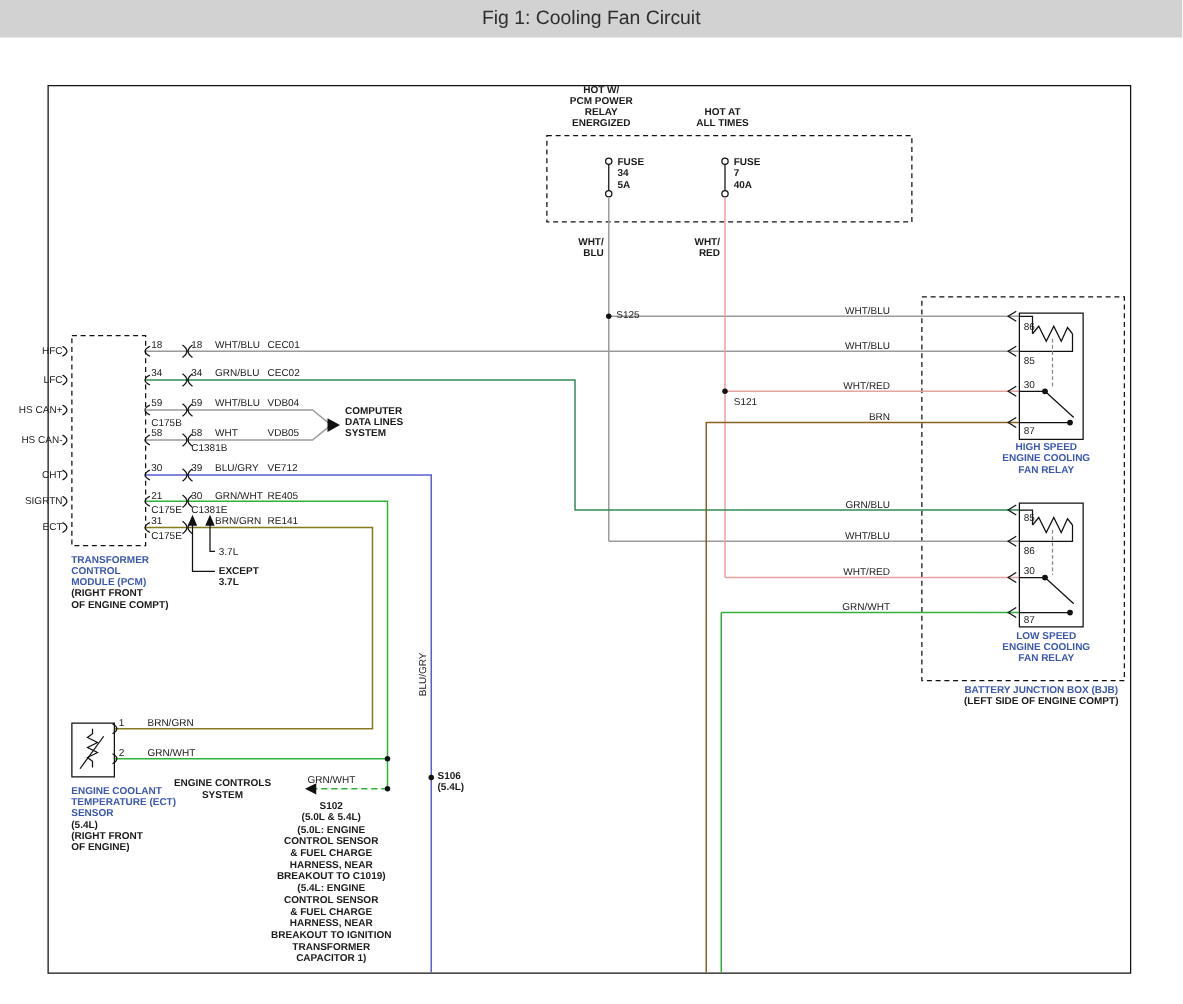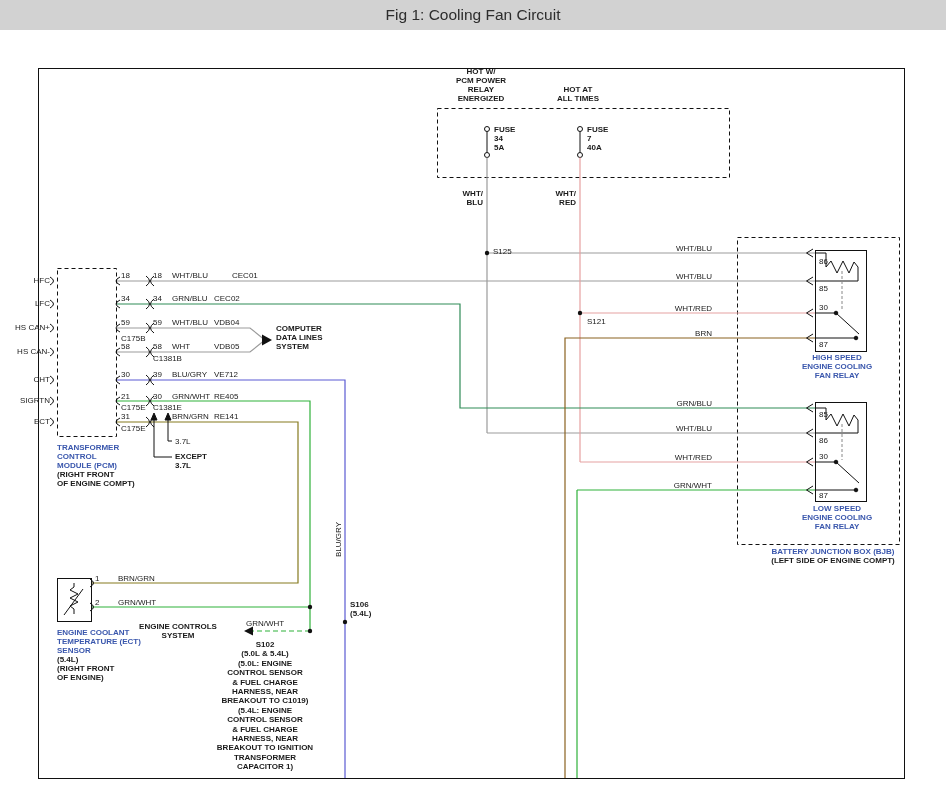--- a/index.html
+++ b/index.html
@@ -174,21 +174,21 @@
   <span class="lbl rt" style="left:10px;top:323px;width:40px">HS CAN+</span>
   <span class="lbl rt" style="left:10px;top:347px;width:40px">HS CAN-</span>
   <span class="lbl rt" style="left:10px;top:375px;width:40px">CHT</span>
   <span class="lbl rt" style="left:10px;top:396px;width:40px">SIGRTN</span>
   <span class="lbl rt" style="left:10px;top:417px;width:40px">ECT</span>
 
   <div>
     <span class="lbl" style="left:121px;top:271px">18</span>
     <span class="lbl" style="left:153px;top:271px">18</span>
     <span class="lbl" style="left:172px;top:271px">WHT/BLU</span>
-    <span class="lbl" style="left:232px;top:271px">CEC01</span>
+    <span class="lbl" style="left:214px;top:271px">CEC01</span>
 
     <span class="lbl" style="left:121px;top:294px">34</span>
     <span class="lbl" style="left:153px;top:294px">34</span>
     <span class="lbl" style="left:172px;top:294px">GRN/BLU</span>
     <span class="lbl" style="left:214px;top:294px">CEC02</span>
 
     <span class="lbl" style="left:121px;top:318px">59</span>
     <span class="lbl" style="left:153px;top:318px">59</span>
     <span class="lbl" style="left:172px;top:318px">WHT/BLU</span>
     <span class="lbl" style="left:214px;top:318px">VDB04</span>
@@ -269,21 +269,21 @@
     <div>BREAKOUT TO C1019)</div>
     <div>(5.4L: ENGINE</div>
     <div>CONTROL SENSOR</div>
     <div>&amp; FUEL CHARGE</div>
     <div>HARNESS, NEAR</div>
     <div>BREAKOUT TO IGNITION</div>
     <div>TRANSFORMER</div>
     <div>CAPACITOR 1)</div>
   </div>
 
-  <div class="lbl" style="left:350px;top:600px">
+  <div class="lbl" style="left:350px;top:616px">
     <div>S106</div>
     <div>(5.4L)</div>
   </div>
 
   <div class="lbl ctr rot" style="left:313px;top:535px;width:50px">BLU/GRY</div>
 
   <span class="lbl rt" style="left:650px;top:244px;width:62px">WHT/BLU</span>
   <span class="lbl rt" style="left:650px;top:272px;width:62px">WHT/BLU</span>
   <span class="lbl rt" style="left:650px;top:304px;width:62px">WHT/RED</span>
   <span class="lbl rt" style="left:650px;top:329px;width:62px">BRN</span>

